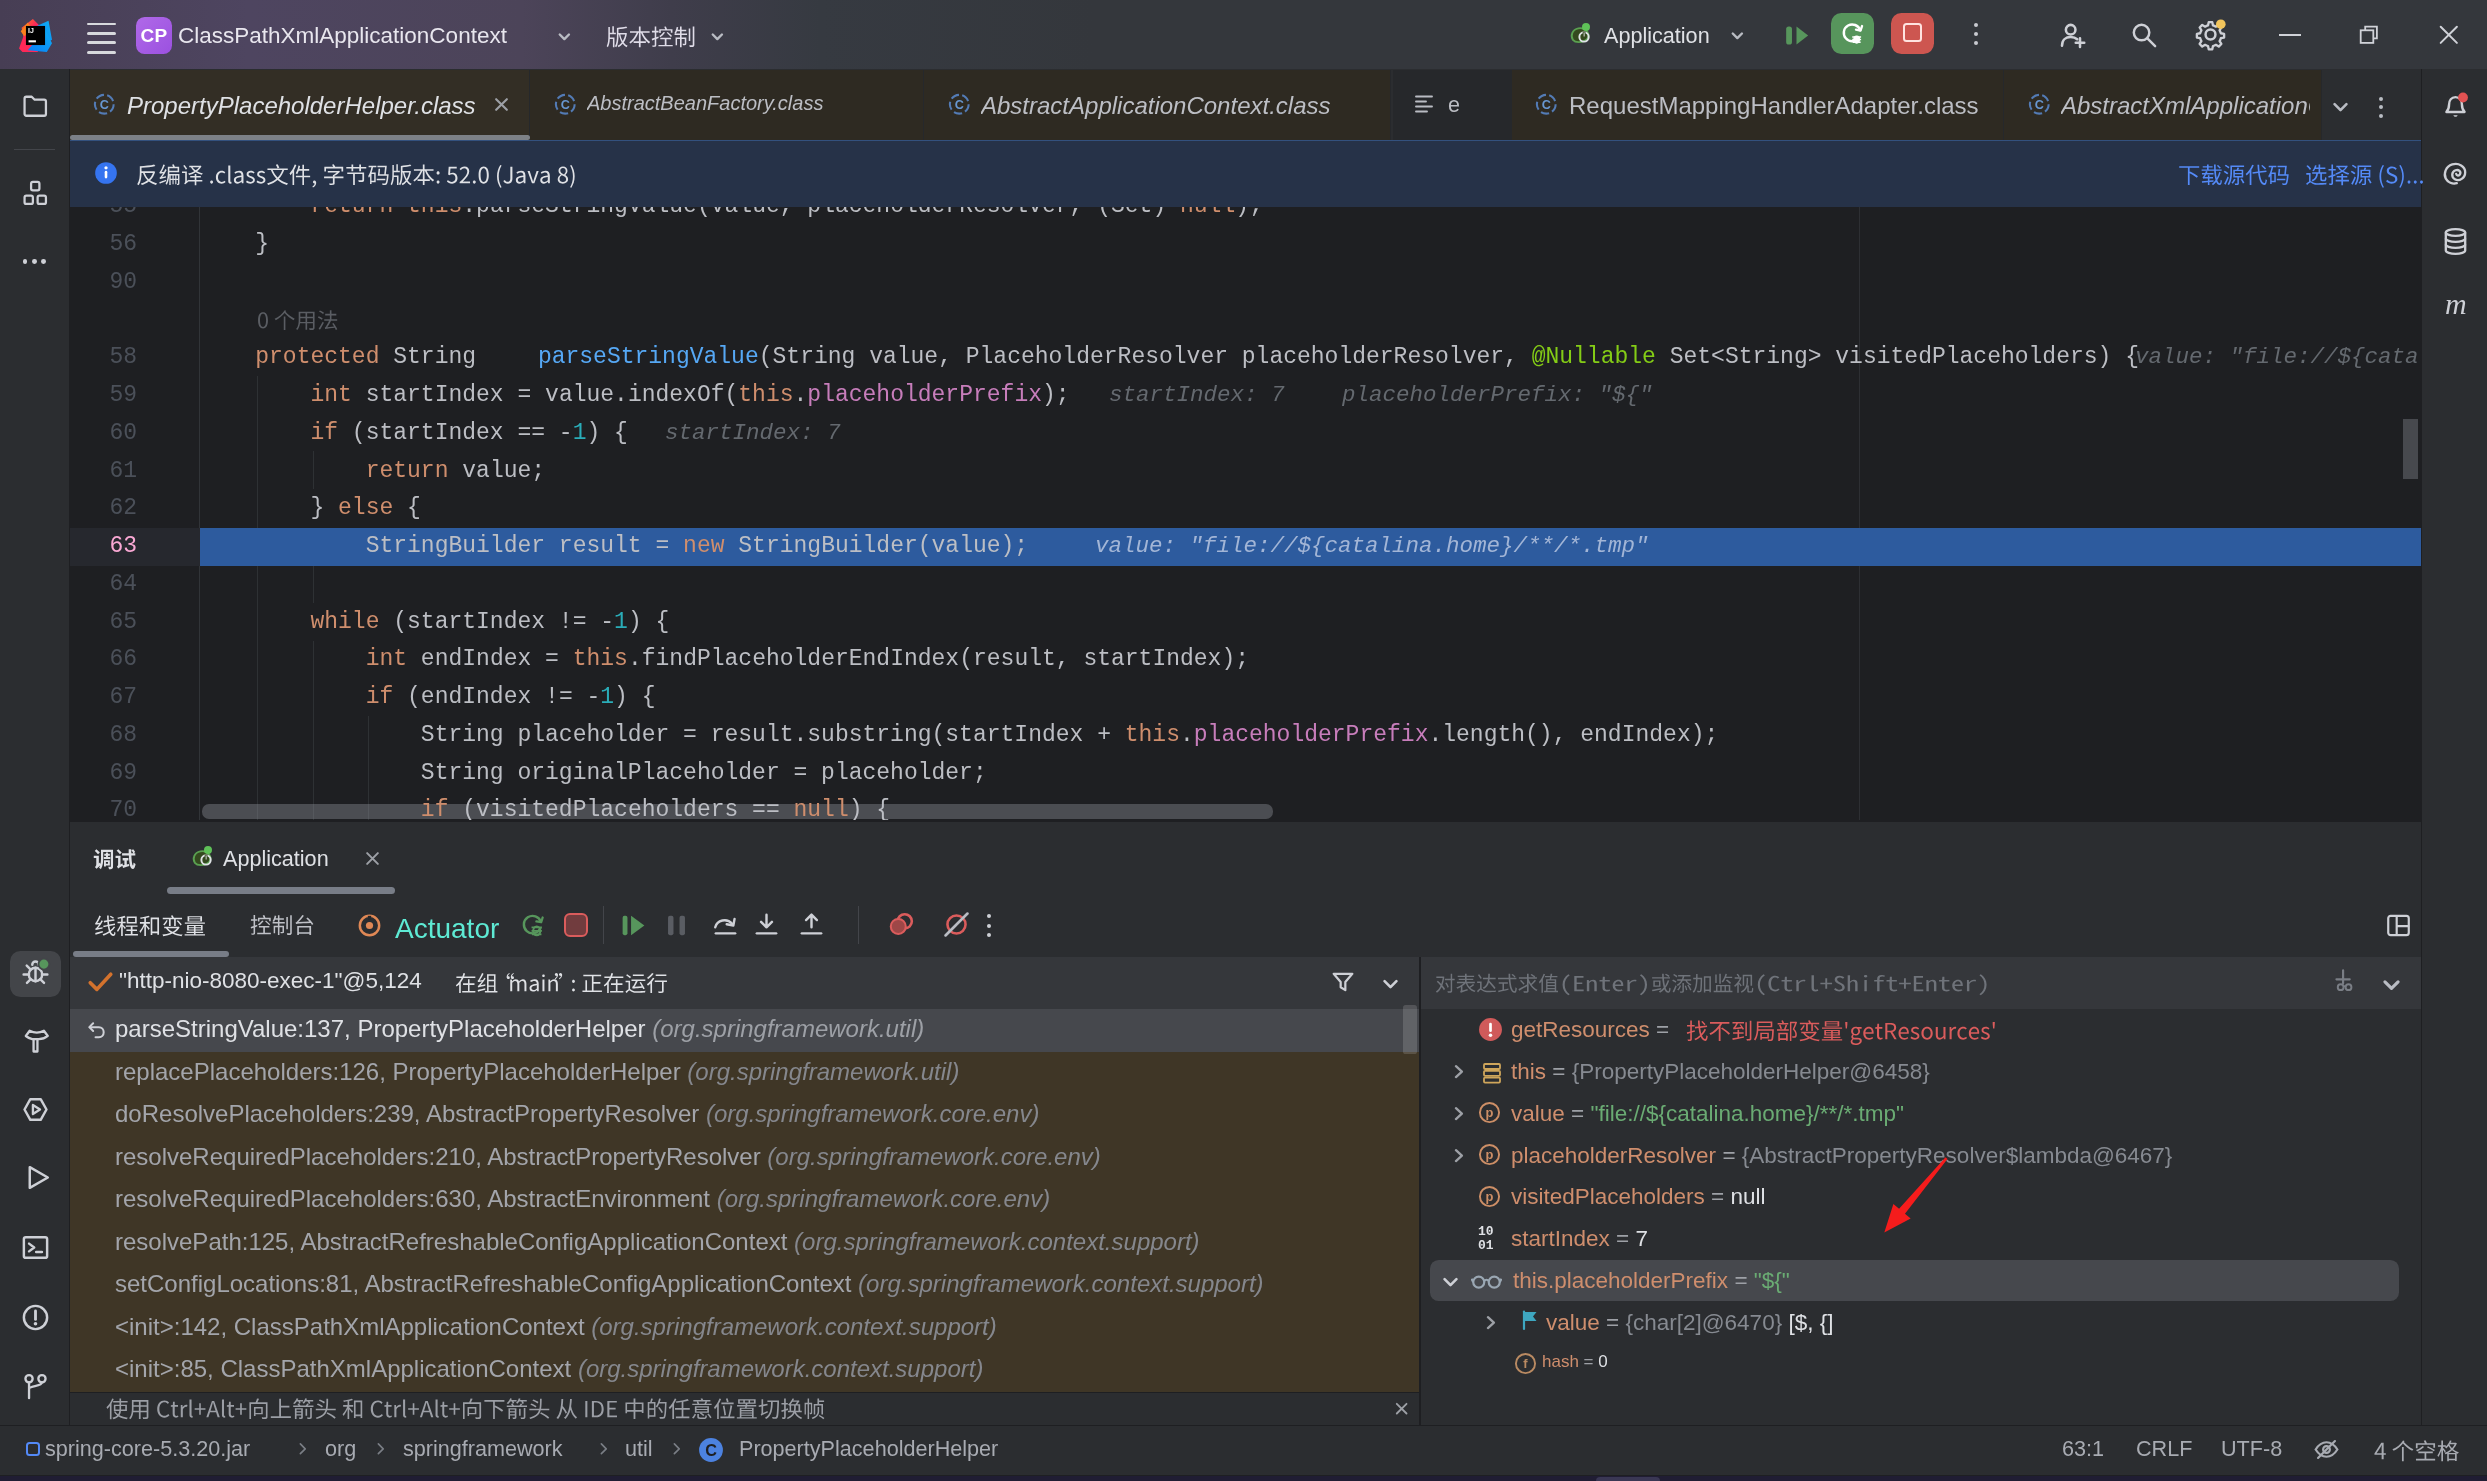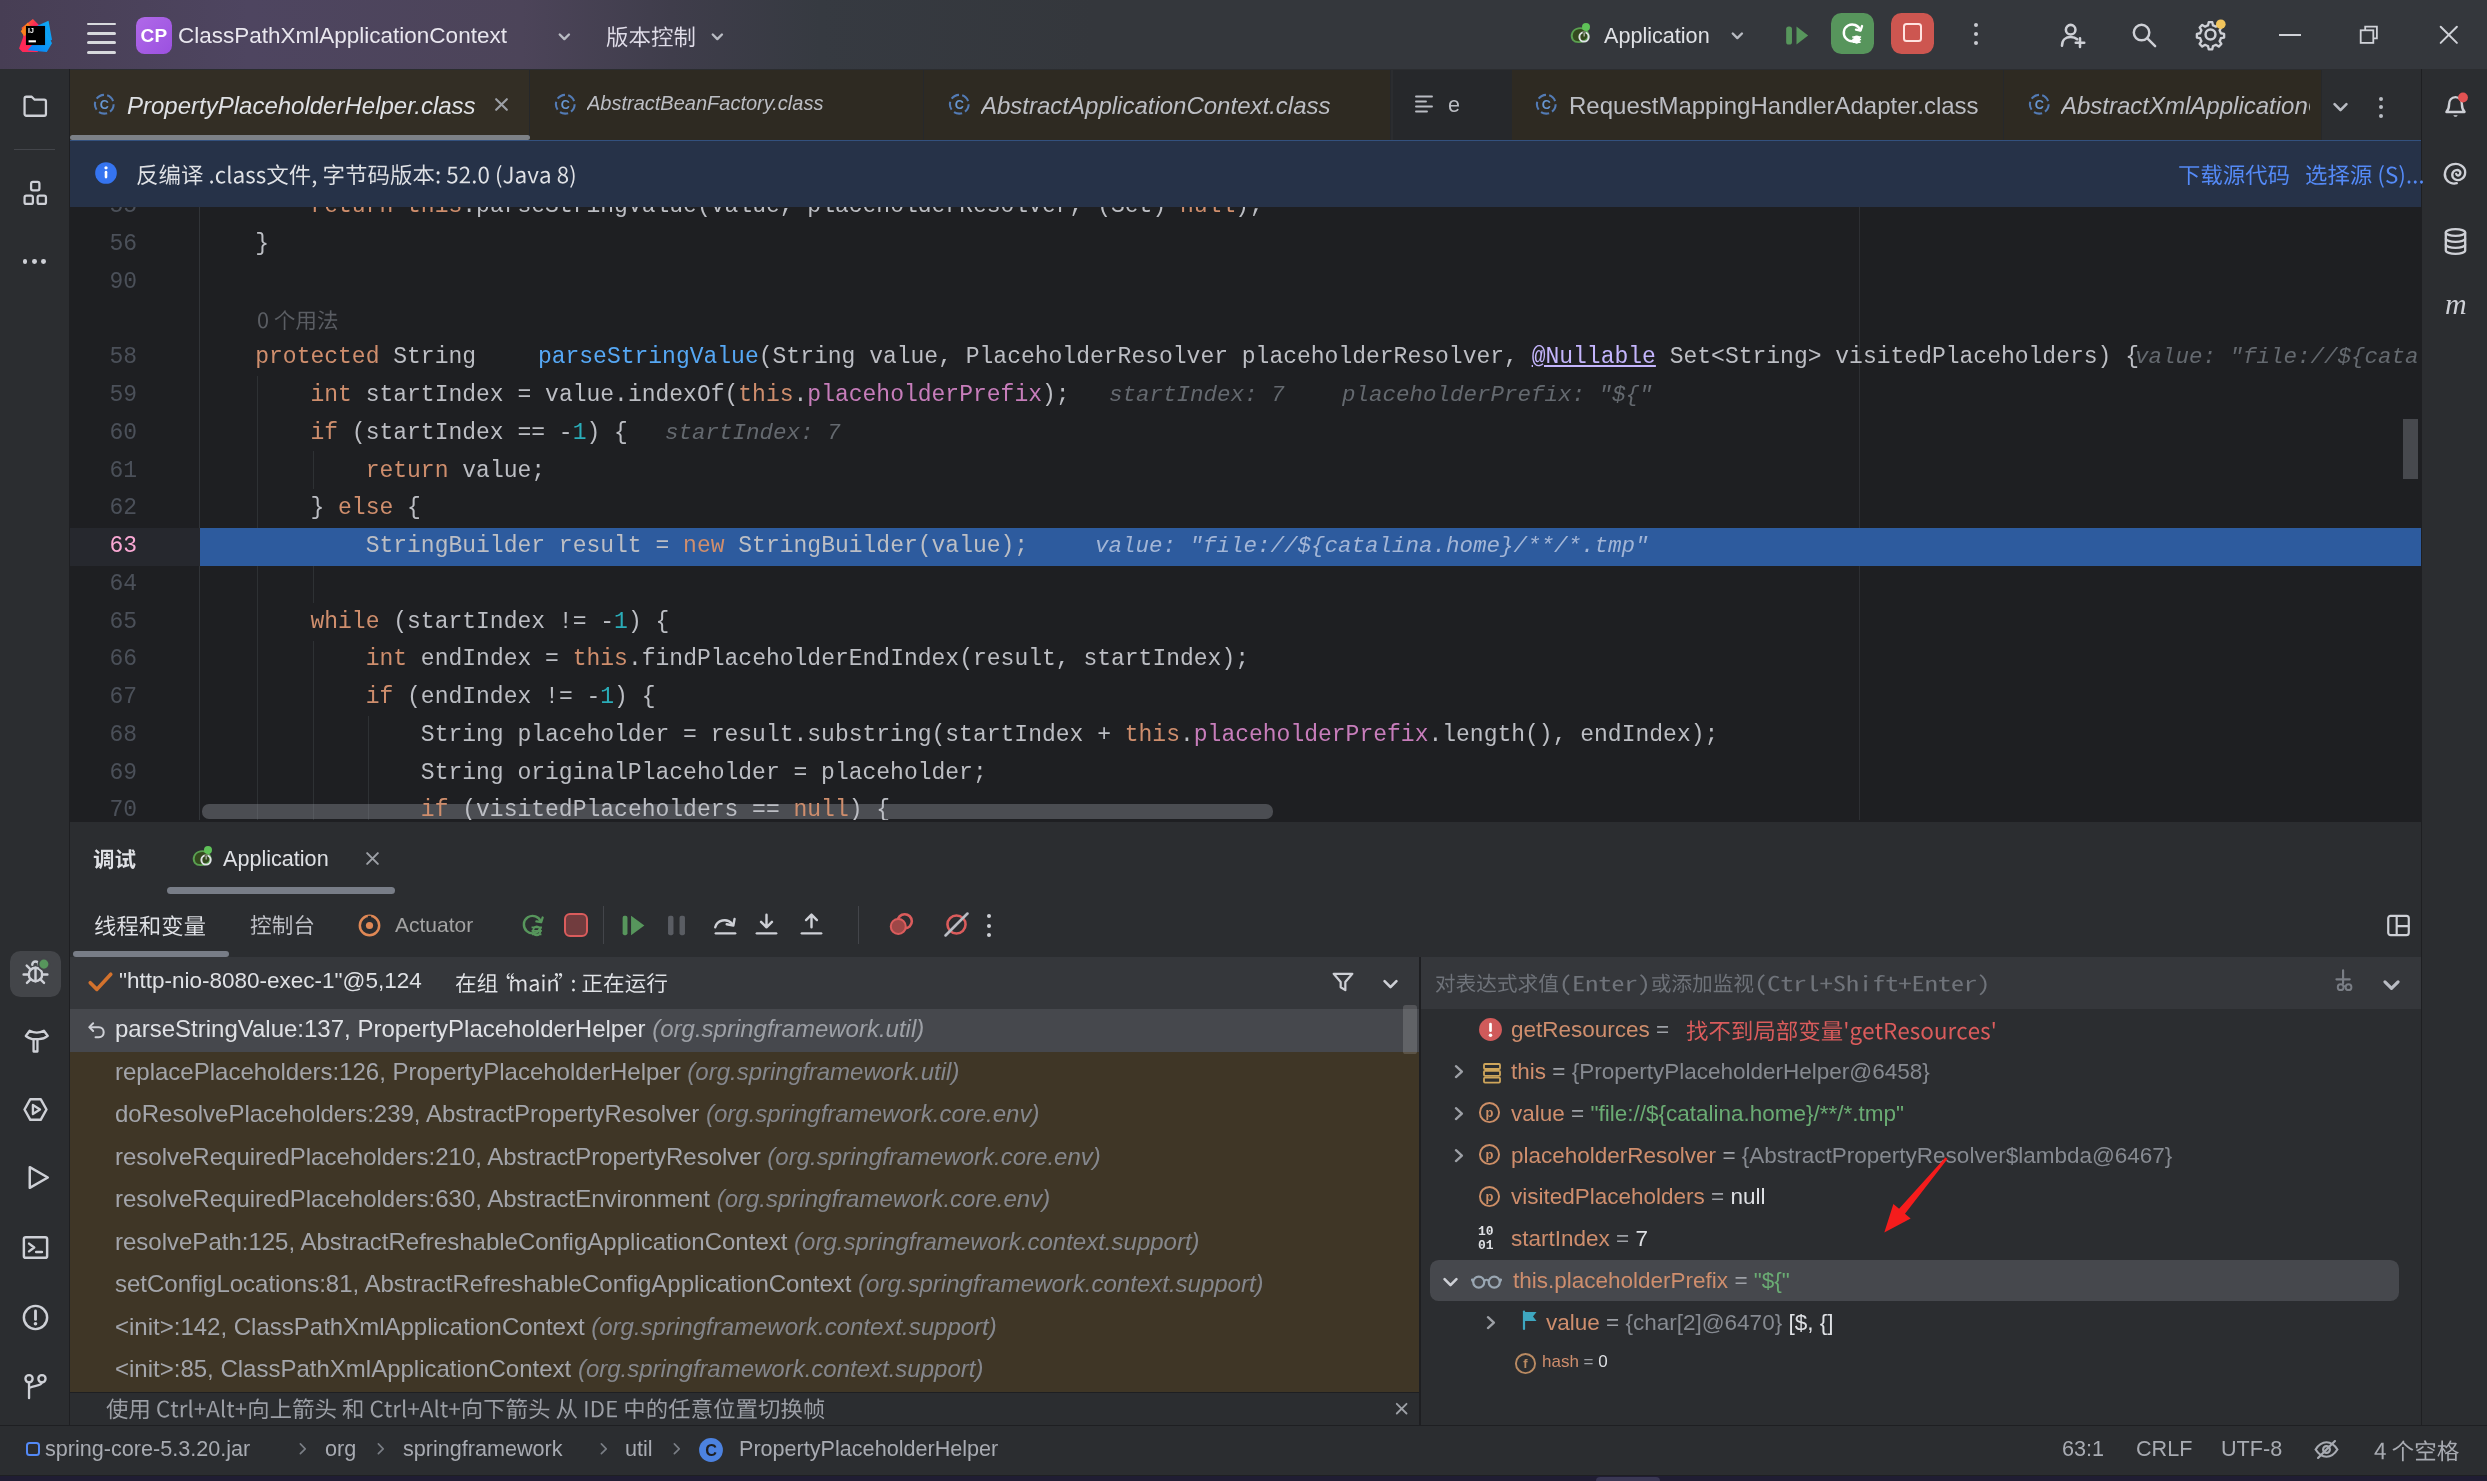--- a/index.html
+++ b/index.html
@@ -1,20 +1,20 @@
 <!DOCTYPE html>
 <html style="font-size:14px"><head><meta charset="utf-8"><style>
 * { margin:0; padding:0; box-sizing:border-box; }
 html,body { width:2487px; height:1482px; overflow:hidden; background:#1e1f22; }
 body { font-family:"Liberation Sans",sans-serif; position:relative; }
 .abs { position:absolute; }
 pre.code { position:absolute; font-family:"Liberation Mono",monospace; font-size:23px;
   line-height:38px; color:#bcbec4; white-space:pre; z-index:2; }
 .kw { color:#cf8e6d; } .fn { color:#56a8f5;margin-left:48px; } .fld { color:#c77dbb; }
-.num { color:#2aacb8; } .ann { color:#c4b5fd;text-decoration:underline; }
+.num { color:#2aacb8; } .ann { color:#84cc16; }
 .hint { position:absolute; font-family:"Liberation Mono",monospace; font-style:italic;
   font-size:22.5px; line-height:38px; color:#64696f; white-space:pre; z-index:2; }
 .ln { position:absolute; font-family:"Liberation Mono",monospace; font-size:23px;
   line-height:38px; color:#4b5059; width:67px; text-align:right; z-index:2; }
 svg.ic { position:absolute; }
 </style></head><body>
 
 <div class="abs" style="left:0;top:0;width:2487px;height:69px;
 background:linear-gradient(to right,#473e54 0%,#4e4560 10%,#4c4459 21%,#3f3d4b 27%,#363a41 33%,#34373c 44%,#34373c 100%);">
 </div>
@@ -294,21 +294,21 @@
     <path d="M1.4 27.7 1.8 29.6C4.2 28.9 7.3 27.9 10.3 27L10.1 25.4C6.9 26.3 3.6 27.2 1.4 27.7ZM18.3 8.8C19.6 9.5 21.2 10.5 22.1 11.2L23.2 10C22.4 9.3 20.7 8.3 19.4 7.7ZM1.9 18.1C2.2 17.9 2.9 17.8 6 17.4C4.9 19.1 3.9 20.4 3.4 20.9C2.6 21.8 2 22.5 1.4 22.6C1.6 23.1 1.9 24 2 24.4C2.6 24.1 3.5 23.8 10 22.5C9.9 22.1 9.9 21.4 10 20.9L4.8 21.8C6.8 19.4 8.8 16.6 10.4 13.7L8.8 12.7C8.3 13.7 7.7 14.7 7.1 15.6L3.8 16C5.4 13.8 6.9 10.9 8 8.2L6.2 7.4C5.2 10.5 3.3 13.8 2.7 14.7C2.1 15.5 1.7 16.1 1.2 16.3C1.5 16.8 1.8 17.7 1.9 18.1ZM23.1 20C22 21.7 20.6 23.2 18.9 24.5C18.5 23.1 18.1 21.5 17.9 19.6L24.5 18.3L24.2 16.6L17.7 17.8C17.5 16.7 17.4 15.6 17.3 14.4L23.8 13.4L23.5 11.7L17.2 12.6C17.1 10.9 17.1 9.1 17.1 7.2H15.2C15.2 9.2 15.3 11.1 15.4 12.9L11.3 13.5L11.6 15.3L15.5 14.7C15.5 15.9 15.7 17.1 15.8 18.2L10.7 19.1L11 20.9L16 19.9C16.4 22.1 16.8 24.1 17.3 25.7C15.1 27.1 12.6 28.3 9.9 29.1C10.4 29.6 10.9 30.3 11.1 30.7C13.6 29.9 15.9 28.8 18 27.4C19 29.7 20.4 31.1 22.3 31.1C24.1 31.1 24.7 30.3 25 27.4C24.6 27.2 24 26.8 23.6 26.3C23.5 28.6 23.2 29.2 22.5 29.2C21.3 29.2 20.4 28.2 19.6 26.3C21.6 24.7 23.4 22.9 24.7 20.8Z M39.8 10.1H47.7V14.8H39.8ZM38 8.4V16.5H49.6V8.4ZM37.6 23.7V25.4H42.7V28.8H35.9V30.5H51V28.8H44.7V25.4H49.9V23.7H44.7V20.5H50.5V18.8H37V20.5H42.7V23.7ZM35.4 7.6C33.5 8.5 30 9.3 27.1 9.8C27.4 10.2 27.6 10.8 27.7 11.3C28.9 11.1 30.2 10.9 31.5 10.6V14.6H27.3V16.4H31.3C30.2 19.4 28.4 22.8 26.7 24.6C27.1 25.1 27.5 25.9 27.7 26.4C29.1 24.8 30.4 22.3 31.5 19.6V31.1H33.4V19.9C34.3 21 35.4 22.4 35.8 23.2L37 21.6C36.5 21 34.2 18.7 33.4 18V16.4H36.7V14.6H33.4V10.2C34.7 9.9 35.8 9.5 36.7 9.2Z M65.8 9.7V30H67.7V27.9H73.5V29.8H75.5V9.7ZM67.7 26V11.6H73.5V26ZM63.4 7.5C61.1 8.5 57 9.2 53.6 9.7C53.8 10.1 54 10.8 54.1 11.3C55.5 11.1 57 10.9 58.4 10.6V15H53.3V16.8H57.9C56.7 20.1 54.7 23.6 52.7 25.6C53 26.1 53.5 26.9 53.7 27.5C55.4 25.7 57.1 22.7 58.4 19.6V31.1H60.3V19.7C61.5 21.2 62.9 23.1 63.5 24.1L64.7 22.5C64.1 21.7 61.3 18.4 60.3 17.4V16.8H64.9V15H60.3V10.2C62 9.9 63.5 9.5 64.7 9Z M83.8 12.8C83 14.6 81.7 16.5 80.3 17.7C80.7 18 81.5 18.5 81.8 18.8C83.2 17.4 84.7 15.3 85.5 13.2ZM96 13.8C97.6 15.2 99.5 17.4 100.4 18.8L101.9 17.8C101 16.5 99.1 14.4 97.4 12.9ZM89.2 7.5C89.7 8.2 90.2 9.2 90.6 9.9H79.8V11.7H87V19.6H89V11.7H93V19.6H94.9V11.7H102.2V9.9H92.7C92.4 9.1 91.7 7.9 91.1 7ZM81.5 20.3V22H83.5C84.9 24.1 86.8 25.8 89 27.2C86.1 28.3 82.8 29.1 79.4 29.5C79.7 30 80.2 30.8 80.3 31.3C84.1 30.7 87.8 29.7 91 28.2C94 29.7 97.7 30.7 101.7 31.3C102 30.7 102.4 30 102.9 29.5C99.2 29.1 95.8 28.4 93 27.2C95.7 25.7 97.9 23.7 99.4 21.1L98.2 20.2L97.8 20.3ZM85.7 22H96.4C95.1 23.8 93.2 25.2 91 26.3C88.8 25.1 87 23.7 85.7 22Z M110.5 11.8H123.4V13.3H110.5ZM110.5 9.3H123.4V10.7H110.5ZM108.6 8.1V14.4H125.4V8.1ZM105.4 15.5V17H128.7V15.5ZM110 22H116V23.5H110ZM117.9 22H124.2V23.5H117.9ZM110 19.4H116V20.9H110ZM117.9 19.4H124.2V20.9H117.9ZM105.2 29V30.6H128.8V29H117.9V27.5H126.7V26.2H117.9V24.7H126.1V18.2H108.1V24.7H116V26.2H107.4V27.5H116V29Z" fill="#dfe1e5"></path>
   </svg>
 <svg style="position:absolute;left:250px;top:909px" width="65" height="33" viewBox="0 0 75 38">
     <path d="M17.4 14.2C18.9 15.6 21.1 17.6 22.1 18.8L23.3 17.6C22.2 16.4 20.1 14.5 18.5 13.2ZM14 13.2C12.8 14.8 11 16.5 9.2 17.6C9.6 18 10.2 18.7 10.4 19.1C12.2 17.8 14.3 15.7 15.7 13.8ZM4.1 7V11.9H1.1V13.6H4.1V19.6C2.9 20 1.7 20.4 0.8 20.7L1.2 22.5L4.1 21.5V27.6C4.1 28 4 28.1 3.7 28.1C3.4 28.1 2.4 28.1 1.3 28.1C1.6 28.6 1.8 29.3 1.9 29.8C3.4 29.8 4.4 29.7 5 29.5C5.6 29.2 5.9 28.6 5.9 27.6V20.9L8.6 19.9L8.2 18.2L5.9 19V13.6H8.5V11.9H5.9V7ZM8.3 27.5V29.2H24.1V27.5H17.2V21.2H22.3V19.6H10.3V21.2H15.3V27.5ZM14.7 7.4C15.1 8.2 15.5 9.2 15.8 10H9.2V14.4H10.9V11.7H22.1V14.2H23.9V10H17.8C17.5 9.2 16.9 8 16.4 7Z M41.9 9.3V23.2H43.7V9.3ZM46.4 7.3V27.4C46.4 27.8 46.2 28 45.9 28C45.4 28 44 28 42.5 27.9C42.8 28.5 43 29.4 43.1 29.9C45 29.9 46.4 29.9 47.1 29.6C47.9 29.2 48.2 28.7 48.2 27.4V7.3ZM28.6 7.6C28 10 27.2 12.5 26 14.2C26.5 14.4 27.3 14.7 27.7 14.9C28.1 14.2 28.6 13.3 28.9 12.3H32.2V15H26.1V16.7H32.2V19.2H27.3V28H29V20.9H32.2V30H34V20.9H37.5V26.1C37.5 26.3 37.4 26.4 37.1 26.4C36.9 26.4 36 26.4 35 26.4C35.2 26.9 35.5 27.5 35.5 28C36.9 28 37.9 28 38.5 27.7C39.1 27.4 39.2 27 39.2 26.1V19.2H34V16.7H40.1V15H34V12.3H39.1V10.6H34V7.1H32.2V10.6H29.6C29.9 9.8 30.1 8.9 30.3 8Z M54.5 19.5V30H56.4V28.6H68.5V29.9H70.5V19.5ZM56.4 26.8V21.3H68.5V26.8ZM53.1 17.4C54.1 17 55.6 16.9 70 16.2C70.6 16.9 71.2 17.7 71.5 18.3L73.1 17.2C71.8 15.1 68.9 12 66.5 9.8L65 10.8C66.2 11.9 67.5 13.2 68.6 14.5L55.8 15.1C58 13.1 60.2 10.5 62.2 7.7L60.4 6.9C58.4 10 55.5 13.2 54.6 14C53.7 14.9 53.1 15.4 52.5 15.5C52.8 16 53 17 53.1 17.4Z" fill="#bfc1c7"></path>
   </svg>
 <svg class="ic" style="left:356px;top:912px" width="27" height="27" viewBox="0 0 24 24">
 <circle cx="12" cy="12" r="8.6" fill="none" stroke="#e08855" stroke-width="2.2"></circle>
 <circle cx="12" cy="12" r="3.2" fill="#e08855"></circle>
 <path d="M12 3.4 L12 7" stroke="#26282b" stroke-width="3"></path>
   </svg>
-<div class="abs" style="left:395px;top:913px;font-size:21px;color:#a3a3a3">Actuator</div>
+<div class="abs" style="left:395px;top:913px;font-size:28px;color:#5eead4">Actuator</div>
 <div class="abs" style="left:73px;top:951px;width:156px;height:6px;background:#787d87;border-radius:3px"></div>
 <svg class="ic" style="left:518px;top:911px" width="29" height="29" viewBox="0 0 24 24">
 <path d="M18.5 14.5 a7.2 7.2 0 1 1 0.4 -5.5" fill="none" stroke="#57965c" stroke-width="2" stroke-linecap="round"></path>
 <path d="M15.2 8.6 L19.2 9.3 L20.4 5.4" fill="none" stroke="#57965c" stroke-width="1.9" stroke-linecap="round" stroke-linejoin="round"></path>
 <ellipse cx="15.5" cy="16.5" rx="2.9" ry="3.6" fill="none" stroke="#57965c" stroke-width="1.7"></ellipse>
 <path d="M11.2 13.6 L19.8 13.6 M11.2 16.5 L19.8 16.5 M11.6 19.4 L19.4 19.4" stroke="#57965c" stroke-width="1.4"></path>
   </svg>
 <div class="abs" style="left:564px;top:913px;width:24px;height:24px;border-radius:6px;background:rgba(200,80,80,0.45);border:2.2px solid #db5c5c"></div>
 <div class="abs" style="left:603px;top:906px;width:0.9px;height:38px;background:#43454a"></div>
 <svg class="ic" style="left:619px;top:911px" width="29" height="29" viewBox="0 0 24 24">

